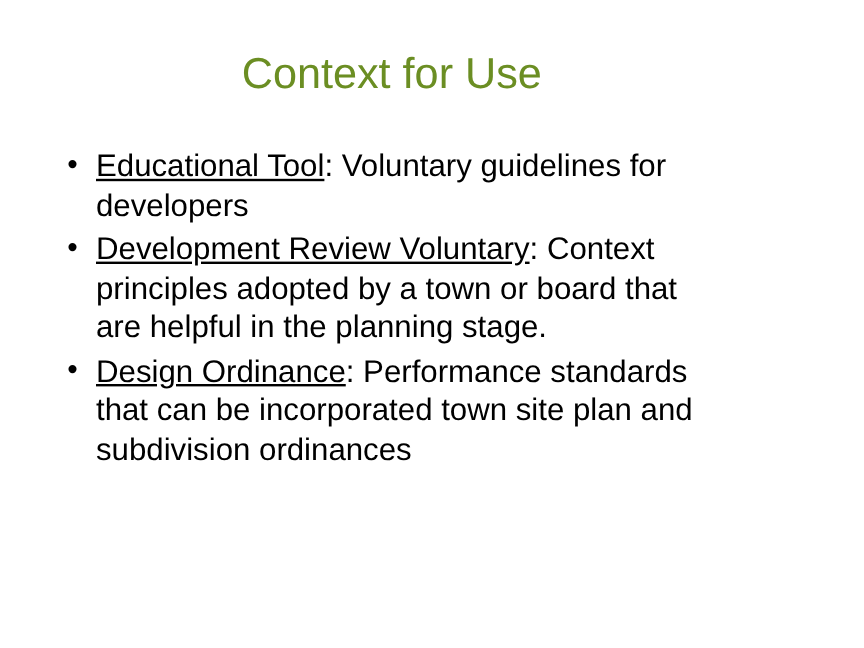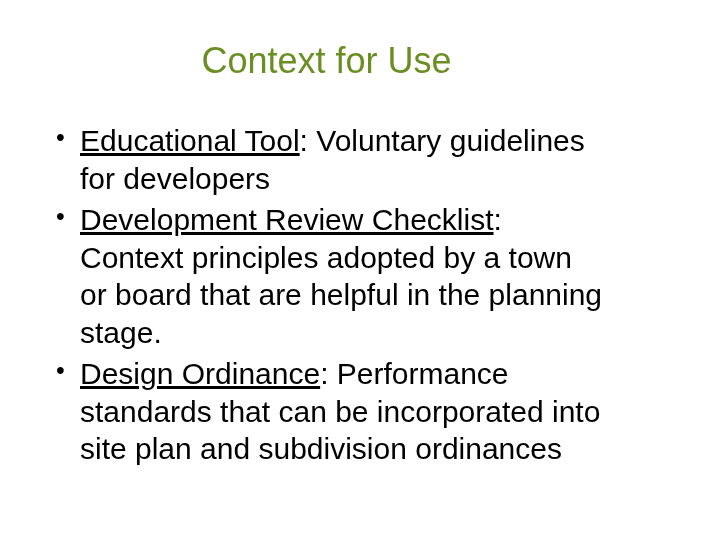--- a/index.html
+++ b/index.html
@@ -22,21 +22,21 @@
     font-size: 36px;
     color: #6b8e23; 
     margin-top: 10px;
     margin-bottom: 40px;
     font-weight: normal;
   }
   ul.bullets {
     list-style: none;
     padding: 0 0 0 2px;
     margin: 0;
-    font-size: 30px;
+    font-size: 26px;
     line-height: 1.25;
   }
   ul.bullets li {
     position: relative;
     padding-left: 28px;
     margin-bottom: 4px;
   }
   ul.bullets li::before {
     content: "•";
     position: absolute;
@@ -52,19 +52,19 @@
 </head>
 <body>
 
 <div class="slide">
   <h1 class="title">Context for Use</h1>
   <ul class="bullets">
     <li>
       <span class="term">Educational Tool</span><span>: Voluntary guidelines for developers</span>
     </li>
     <li>
-      <span class="term">Development Review Checklist</span><span>:  Context principles adopted by a town or board that are helpful in the planning stage.</span>
+      <span class="term">Development Review Voluntary</span><span>:  Context principles adopted by a town or board that are helpful in the planning stage.</span>
     </li>
     <li>
-      <span class="term">Design Ordinance</span><span>: Performance standards that can be incorporated into site plan and subdivision ordinances</span>
+      <span class="term">Design Ordinance</span><span>: Performance standards that can be incorporated town site plan and subdivision ordinances</span>
     </li>
   </ul>
 </div>
 
 </body></html>

